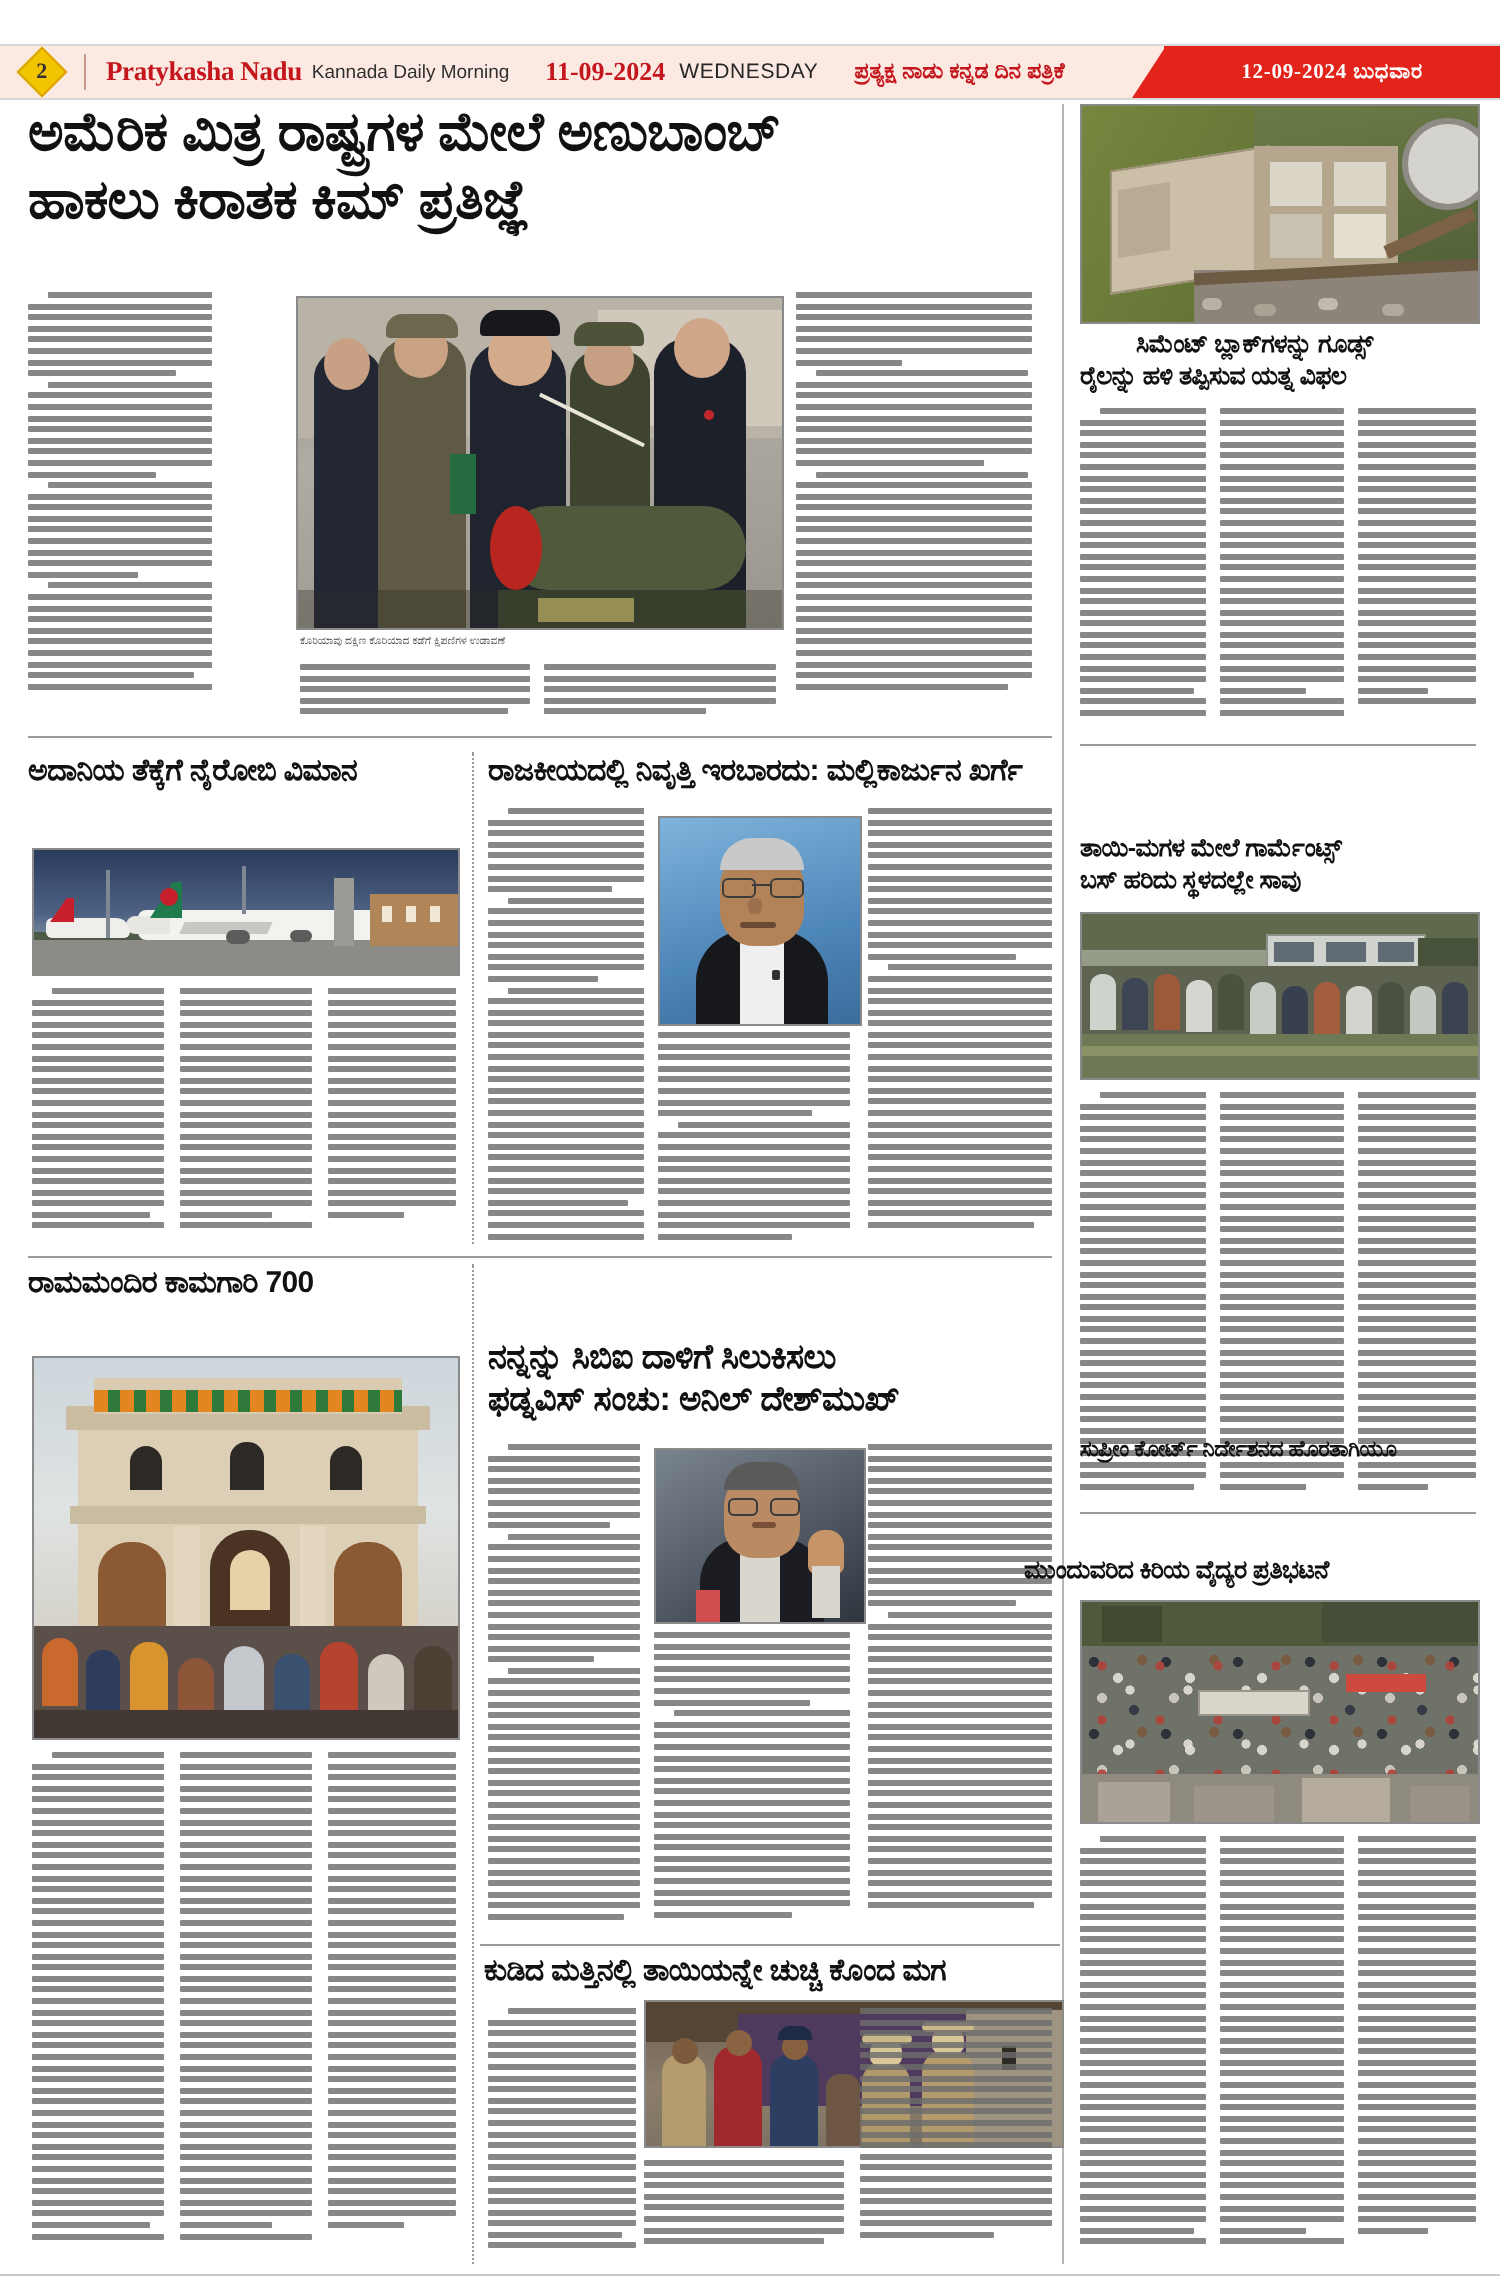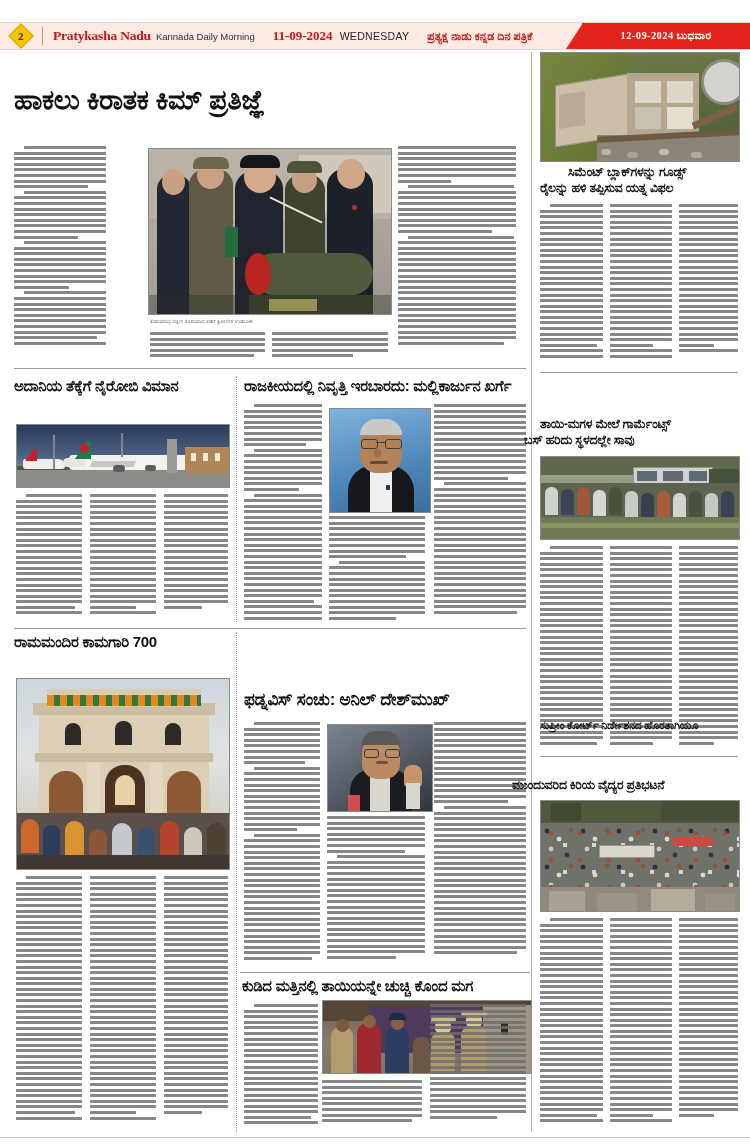--- a/index.html
+++ b/index.html
@@ -192,20 +192,21 @@
     <div class="mast-title">Pratykasha Nadu</div>
     <div class="mast-sub">Kannada Daily Morning</div>
     <div class="mast-date">11-09-2024</div>
     <div class="mast-day">WEDNESDAY</div>
     <div class="mast-kan">ಪ್ರತ್ಯಕ್ಷ ನಾಡು ಕನ್ನಡ ದಿನ ಪತ್ರಿಕೆ</div>
     <div class="mast-redbar">12-09-2024 ಬುಧವಾರ</div>
   </div>
 
   <div class="rule-v" style="position:absolute;left:531px;top:52px;height:1080px;"></div>
 
+  <div class="hl hl-mega" style="position:absolute;left:14px;top:52px;width:512px;">ಅಮೆರಿಕ ಮಿತ್ರ ರಾಷ್ಟ್ರಗಳ ಮೇಲೆ ಅಣುಬಾಂಬ್</div>
   <div class="hl hl-mega" style="position:absolute;left:14px;top:86px;width:512px;">ಹಾಕಲು ಕಿರಾತಕ ಕಿಮ್ ಪ್ರತಿಜ್ಞೆ</div>
 
   <div class="body-col" style="left:14px;top:146px;width:92px;height:212px;">
     <div class="ln i s90"></div>
       <div class="ln s100"></div>
       <div class="ln s100"></div>
       <div class="ln s100"></div>
     <div class="ln s100"></div>
       <div class="ln s100"></div>
       <div class="ln s100"></div>
@@ -726,20 +727,21 @@
       <div class="ln s100"></div>
       <div class="ln s100"></div>
       <div class="ln s100"></div>
     <div class="ln s100"></div>
       <div class="ln s100"></div>
       <div class="ln s60"></div>
   </div>
 
   <div class="rule-v dot" style="position:absolute;left:236px;top:632px;height:500px;"></div>
 
+  <div class="hl hl-big" style="position:absolute;left:244px;top:670px;width:286px;">ನನ್ನನ್ನು ಸಿಬಿಐ ದಾಳಿಗೆ ಸಿಲುಕಿಸಲು</div>
   <div class="hl hl-big" style="position:absolute;left:244px;top:691px;width:286px;">ಫಡ್ನವಿಸ್ ಸಂಚು: ಅನಿಲ್ ದೇಶ್‌ಮುಖ್</div>
 
   <div class="body-col" style="left:244px;top:722px;width:76px;height:242px;">
     <div class="ln i s90"></div>
       <div class="ln s100"></div>
       <div class="ln s100"></div>
       <div class="ln s100"></div>
     <div class="ln s100"></div>
       <div class="ln s100"></div>
       <div class="ln s100"></div>
@@ -1071,21 +1073,21 @@
       <div class="ln s100"></div>
       <div class="ln s100"></div>
     <div class="ln s100"></div>
       <div class="ln s60"></div>
       <div class="ln s100"></div>
   </div>
 
   <div class="rule-h" style="position:absolute;left:540px;top:372px;width:198px;"></div>
 
   <div class="hl hl-sm" style="position:absolute;left:540px;top:418px;width:200px;">ತಾಯಿ-ಮಗಳ ಮೇಲೆ ಗಾರ್ಮೆಂಟ್ಸ್</div>
-  <div class="hl hl-sm" style="position:absolute;left:524px;top:434px;width:200px;">ಬಸ್ ಹರಿದು ಸ್ಥಳದಲ್ಲೇ ಸಾವು</div>
+  <div class="hl hl-sm" style="position:absolute;left:540px;top:434px;width:200px;">ಬಸ್ ಹರಿದು ಸ್ಥಳದಲ್ಲೇ ಸಾವು</div>
 
   <div class="photo" style="left:540px;top:456px;width:198px;height:82px;">
     <div class="sky" style="background:linear-gradient(180deg,#9fa695 0%,#8b9179 55%,#6f7a5e 100%);"></div>
     <div style="position:absolute;left:0;top:0;width:198px;height:18px;background:#5f6a4c;"></div>
 
     <div style="position:absolute;left:92px;top:10px;width:78px;height:26px;background:#cfd2cd;border:1px solid #8e918a;"></div>
     <div style="position:absolute;left:96px;top:14px;width:20px;height:10px;background:#5f6b75;"></div>
     <div style="position:absolute;left:122px;top:14px;width:20px;height:10px;background:#5f6b75;"></div>
     <div style="position:absolute;left:148px;top:14px;width:18px;height:10px;background:#5f6b75;"></div>
     <div style="position:absolute;left:168px;top:12px;width:30px;height:24px;background:#46523a;"></div>

